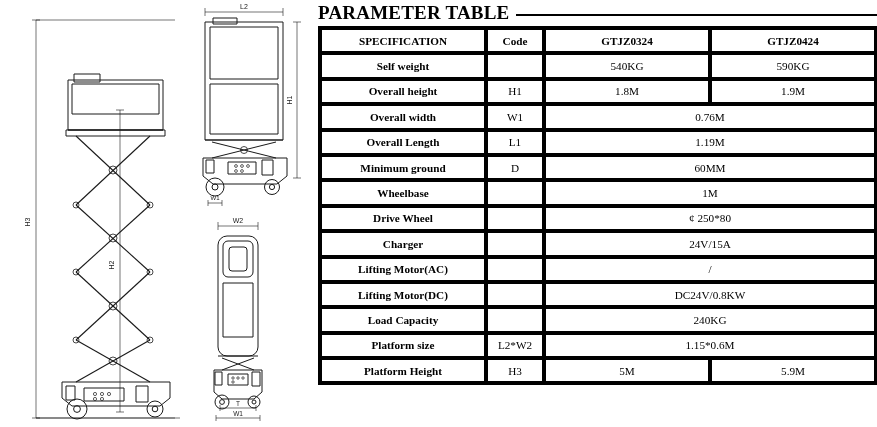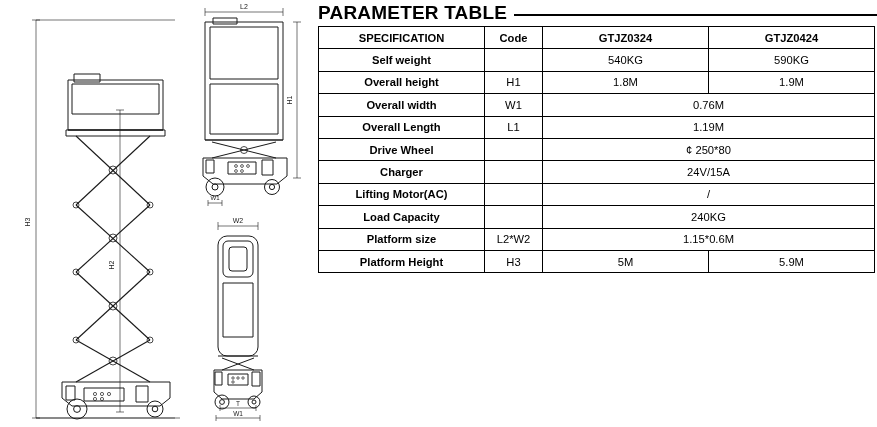--- a/index.html
+++ b/index.html
@@ -32,20 +32,21 @@
     display: block;
   }
 
   
   .table-panel {
     position: absolute;
     left: 314px;
     top: 0;
     width: 563px;
     height: 370px;
+    font-family: Liberation Serif, serif;
   }
   .title-row {
     display: flex;
     align-items: center;
     height: 26px;
     padding-left: 4px;
   }
   .title-text {
     font-size: 19px;
     font-weight: bold;
@@ -60,21 +61,21 @@
     margin-left: 7px;
     margin-top: 3px;
   }
   table.param {
     border-collapse: collapse;
     width: 556px;
     margin-left: 4px;
     table-layout: fixed;
   }
   table.param td, table.param th {
-    border: 1px solid #000000;
+    border: 4px solid #000000;
     font-size: 11.2px;
     color: #000;
     height: 21.4px;
     padding: 0 4px;
     overflow: hidden;
     white-space: nowrap;
   }
   th.hdr {
     font-weight: bold;
     text-align: center;
@@ -305,33 +306,48 @@
             <td class="spec">Overall width</td>
             <td class="code">W1</td>
             <td class="val" colspan="2">0.76M</td>
           </tr>
           <tr>
             <td class="spec">Overall Length</td>
             <td class="code">L1</td>
             <td class="val" colspan="2">1.19M</td>
           </tr>
           <tr>
+            <td class="spec">Minimum ground</td>
+            <td class="code">D</td>
+            <td class="val" colspan="2">60MM</td>
+          </tr>
+          <tr>
+            <td class="spec">Wheelbase</td>
+            <td class="code"></td>
+            <td class="val" colspan="2">1M</td>
+          </tr>
+          <tr>
             <td class="spec">Drive Wheel</td>
             <td class="code"></td>
             <td class="val" colspan="2">¢ 250*80</td>
           </tr>
           <tr>
             <td class="spec">Charger</td>
             <td class="code"></td>
             <td class="val" colspan="2">24V/15A</td>
           </tr>
           <tr>
             <td class="spec">Lifting Motor(AC)</td>
             <td class="code"></td>
             <td class="val" colspan="2">/</td>
+          </tr>
+          <tr>
+            <td class="spec">Lifting Motor(DC)</td>
+            <td class="code"></td>
+            <td class="val" colspan="2">DC24V/0.8KW</td>
           </tr>
           <tr>
             <td class="spec">Load Capacity</td>
             <td class="code"></td>
             <td class="val" colspan="2">240KG</td>
           </tr>
           <tr>
             <td class="spec">Platform size</td>
             <td class="code">L2*W2</td>
             <td class="val" colspan="2">1.15*0.6M</td>

